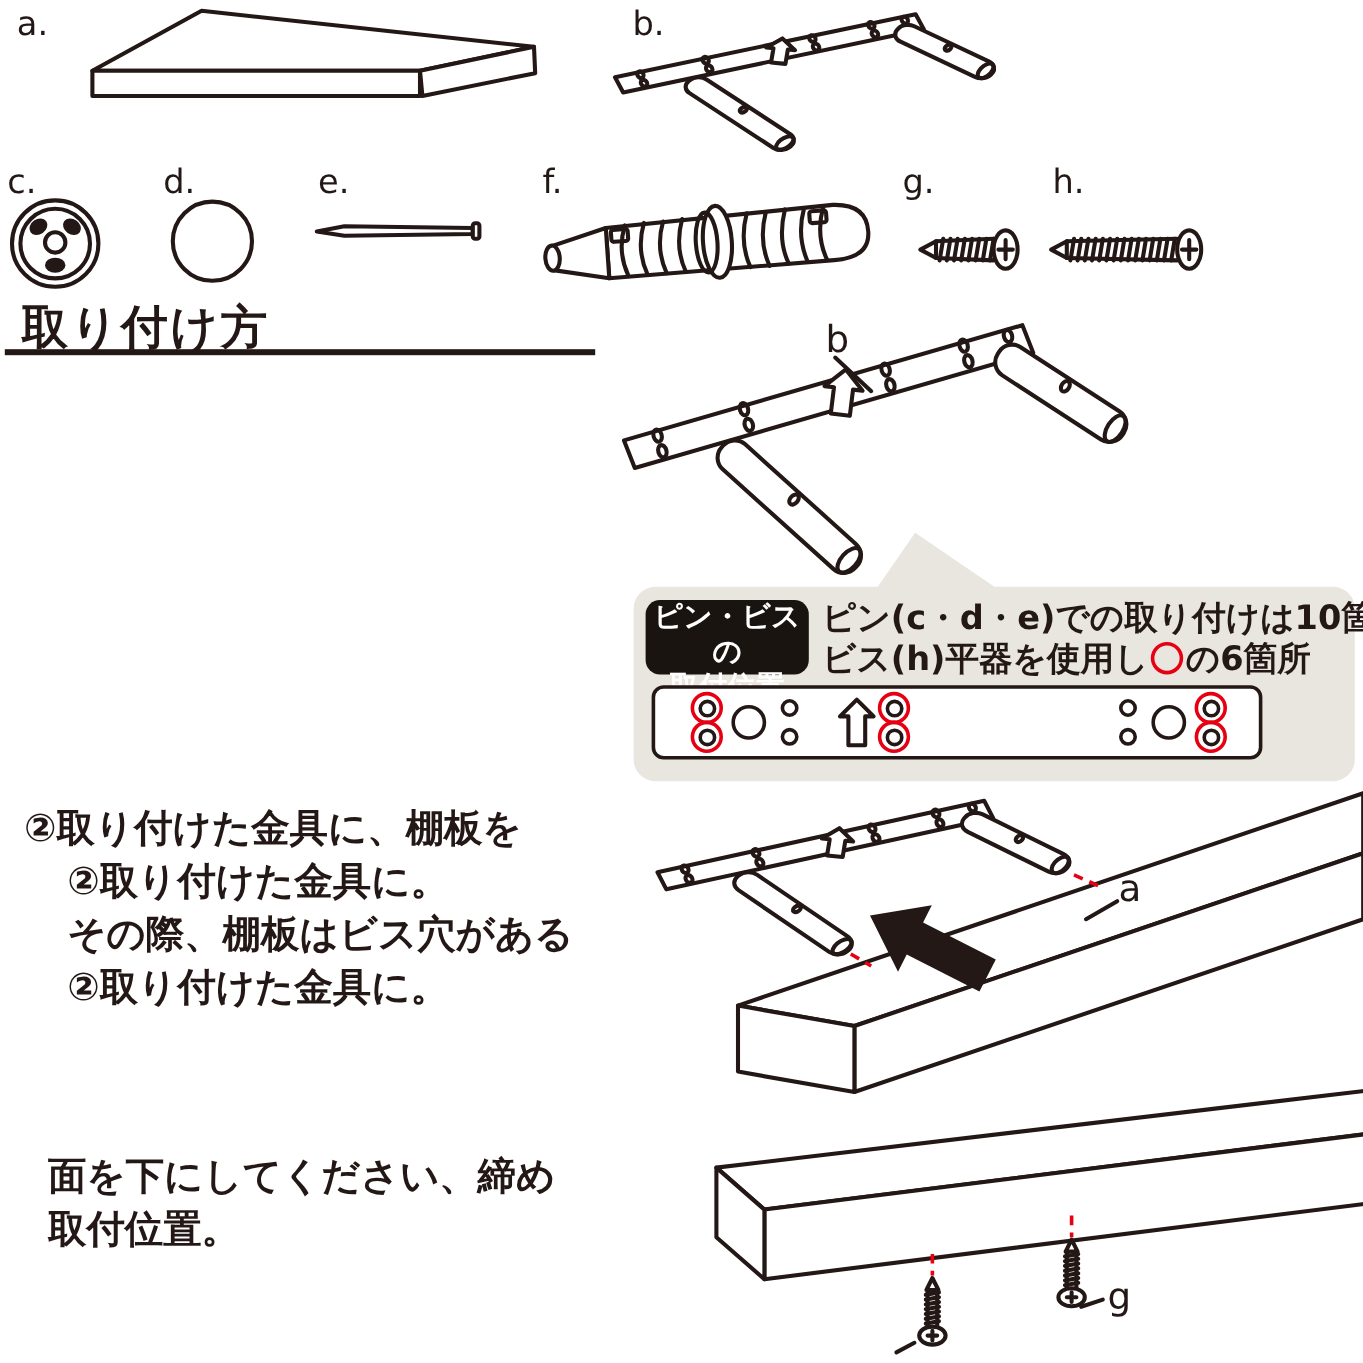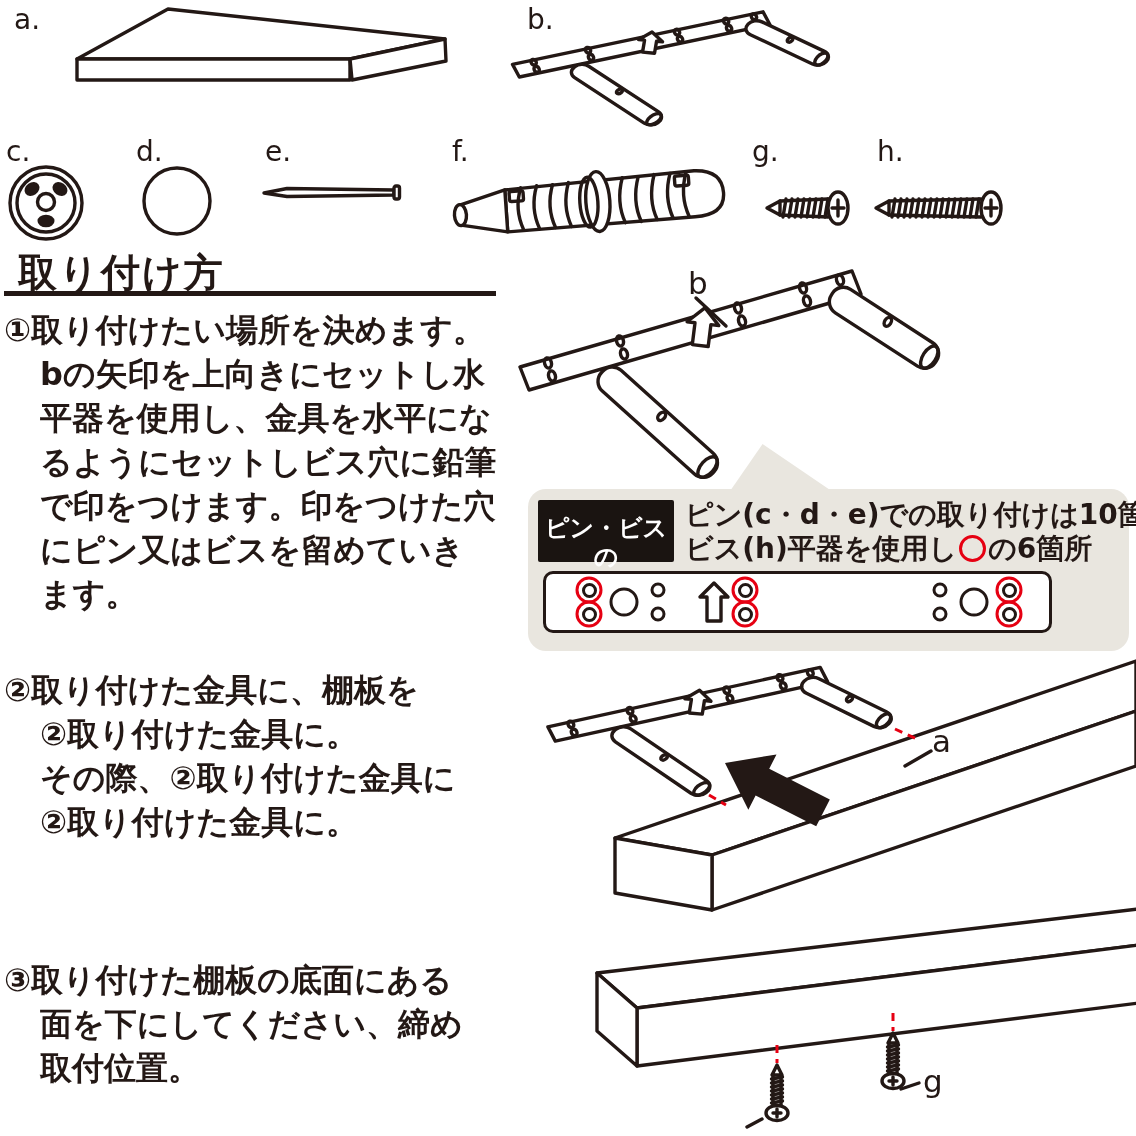--- a/index.html
+++ b/index.html
@@ -16,22 +16,22 @@
   .diagram-label{position:absolute;font-size:31px;font-weight:500;color:var(--line);line-height:1;}
   .heading{position:absolute;left:18px;top:246px;font-size:39px;font-weight:bold;letter-spacing:2px;}
   .heading-rule{position:absolute;left:4px;top:291px;width:492px;height:5px;background:var(--line);}
   .step{position:absolute;font-size:32px;font-weight:600;line-height:44px;white-space:nowrap;}
   .step .ln{height:44px;}
   .step .ind{padding-left:36px;}
   
   .callout-tail{position:absolute;left:728px;top:444px;width:108px;height:50px;background:var(--callout-bg);
     clip-path:polygon(32% 0, 0 100%, 100% 100%);}
   .callout{position:absolute;left:528px;top:489px;width:601px;height:162px;background:var(--callout-bg);border-radius:18px;}
-  .badge{position:absolute;left:10px;top:11px;width:136px;height:62px;background:var(--badge-bg);border-radius:2px;
-    color:#fff;text-align:center;font-size:24px;font-weight:600;line-height:29px;padding-top:14px;box-sizing:border-box;}
+  .badge{position:absolute;left:10px;top:11px;width:136px;height:62px;background:var(--badge-bg);border-radius:12px;
+    color:#fff;text-align:center;font-size:24px;font-weight:600;line-height:29px;padding-top:0;box-sizing:border-box;}
   .callout-line{position:absolute;left:157px;font-size:28px;font-weight:600;line-height:33px;white-space:nowrap;}
   .inline-red-circle{display:inline-block;width:21px;height:21px;border:3px solid var(--red);border-radius:50%;
     vertical-align:-4px;margin:0 2px;background:transparent;}
   
   .plate{position:absolute;left:15px;top:82px;width:509px;height:62px;background:#fff;border:3px solid var(--line);
     border-radius:10px;box-sizing:border-box;}
   .hole{position:absolute;width:15px;height:15px;border:3px solid var(--line);border-radius:50%;box-sizing:border-box;
     transform:translate(-50%,-50%);background:#fff;}
   .bighole{position:absolute;width:29px;height:29px;border:3.5px solid var(--line);border-radius:50%;box-sizing:border-box;
     transform:translate(-50%,-50%);background:#fff;}
@@ -150,29 +150,20 @@
     <path class="wfill" stroke-width="2.8" d="M1,20 L14,13 L14,27 Z"></path>
     <path class="stroke" stroke-width="2.8" d="M14,13 L106,11 M14,27 L106,29"></path>
     <path class="stroke" stroke-width="2" d="M20,11 L17,29 M26,11 L23,29 M32,11 L29,29 M38,11 L35,29 M44,11 L41,29 M50,11 L47,29 M56,11 L53,29 M62,11 L59,29 M68,11 L65,29 M74,11 L71,29 M80,11 L77,29 M86,11 L83,29 M92,11 L89,29 M98,11 L95,29 M104,11 L101,29"></path>
     <ellipse class="wfill" stroke-width="2.8" cx="116" cy="20" rx="10" ry="16"></ellipse>
     <path class="stroke" stroke-width="2.6" d="M116,12 L116,28 M110,20 L122,20"></path>
   </svg>
 
   <div class="heading">取り付け方</div>
   <div class="heading-rule"></div>
 
-  <div class="step" style="left:4px;top:308px">
-    <div class="ln">①取り付けたい場所を決めます。</div>
-    <div class="ln ind">bの矢印を上向きにセットし水</div>
-    <div class="ln ind">平器を使用し、金具を水平にな</div>
-    <div class="ln ind">るようにセットしビス穴に鉛筆</div>
-    <div class="ln ind">で印をつけます。印をつけた穴</div>
-    <div class="ln ind">にピン又はビスを留めていき</div>
-    <div class="ln ind">ます。</div>
-  </div>
 
   <div class="diagram-label" style="left:688px;top:268px">b</div>
   <svg class="abs" style="left:514px;top:264px" width="445" height="232" viewBox="0 0 445 232">
     <use href="#bracket"></use>
     <path class="stroke" stroke-width="2.6" d="M182,34 L212,62"></path>
   </svg>
 
   <div class="callout-tail"></div>
   <div class="callout">
     <div class="badge">
@@ -211,24 +202,24 @@
       <div class="bighole" style="left:428px;top:28px"></div>
       <div class="ring" style="left:463px;top:16px">
           <div class="hole"></div>
         </div>
       <div class="ring" style="left:463px;top:40px">
           <div class="hole"></div>
         </div>
     </div>
   </div>
 
-  <div class="step" style="left:4px;top:668px">
+  <div class="step" style="left:20px;top:668px">
     <div class="ln">②取り付けた金具に、棚板を</div>
     <div class="ln ind">②取り付けた金具に。</div>
-    <div class="ln ind">その際、②取り付けた金具に</div>
+    <div class="ln ind">その際、棚板はビス穴がある</div>
     <div class="ln ind">②取り付けた金具に。</div>
   </div>
 
   <svg class="abs" style="left:525px;top:655px" width="611" height="292" viewBox="0 0 611 292">
 
     <polygon class="wfill" points="90,183 611,6 611,56 187,200"></polygon>
     <polygon class="wfill" points="187,200 611,56 611,111 187,255"></polygon>
     <polygon class="wfill" points="90,183 187,200 187,255 90,238"></polygon>
 
     <use href="#bracket" transform="translate(18,8) scale(0.82,0.62)"></use>
@@ -238,21 +229,20 @@
 
     <g transform="translate(200,108) rotate(27)">
       <polygon fill="#231815" points="0,0 42,-31 42,-15 110,-15 110,15 42,15 42,31"></polygon>
     </g>
 
     <path class="stroke" stroke-width="2.4" d="M406,96 L380,111"></path>
   </svg>
   <div class="diagram-label" style="left:932px;top:726px">a</div>
 
   <div class="step" style="left:4px;top:958px">
-    <div class="ln">③取り付けた棚板の底面にある</div>
     <div class="ln ind">面を下にしてください、締め</div>
     <div class="ln ind">取付位置。</div>
   </div>
 
   <svg class="abs" style="left:525px;top:918px" width="611" height="218" viewBox="0 0 611 218">
 
     <polygon class="wfill" points="72,55 630,-11 630,25 112,90"></polygon>
     <polygon class="wfill" points="112,90 630,25 630,83 112,148"></polygon>
     <polygon class="wfill" points="72,55 112,90 112,148 72,113"></polygon>
 

